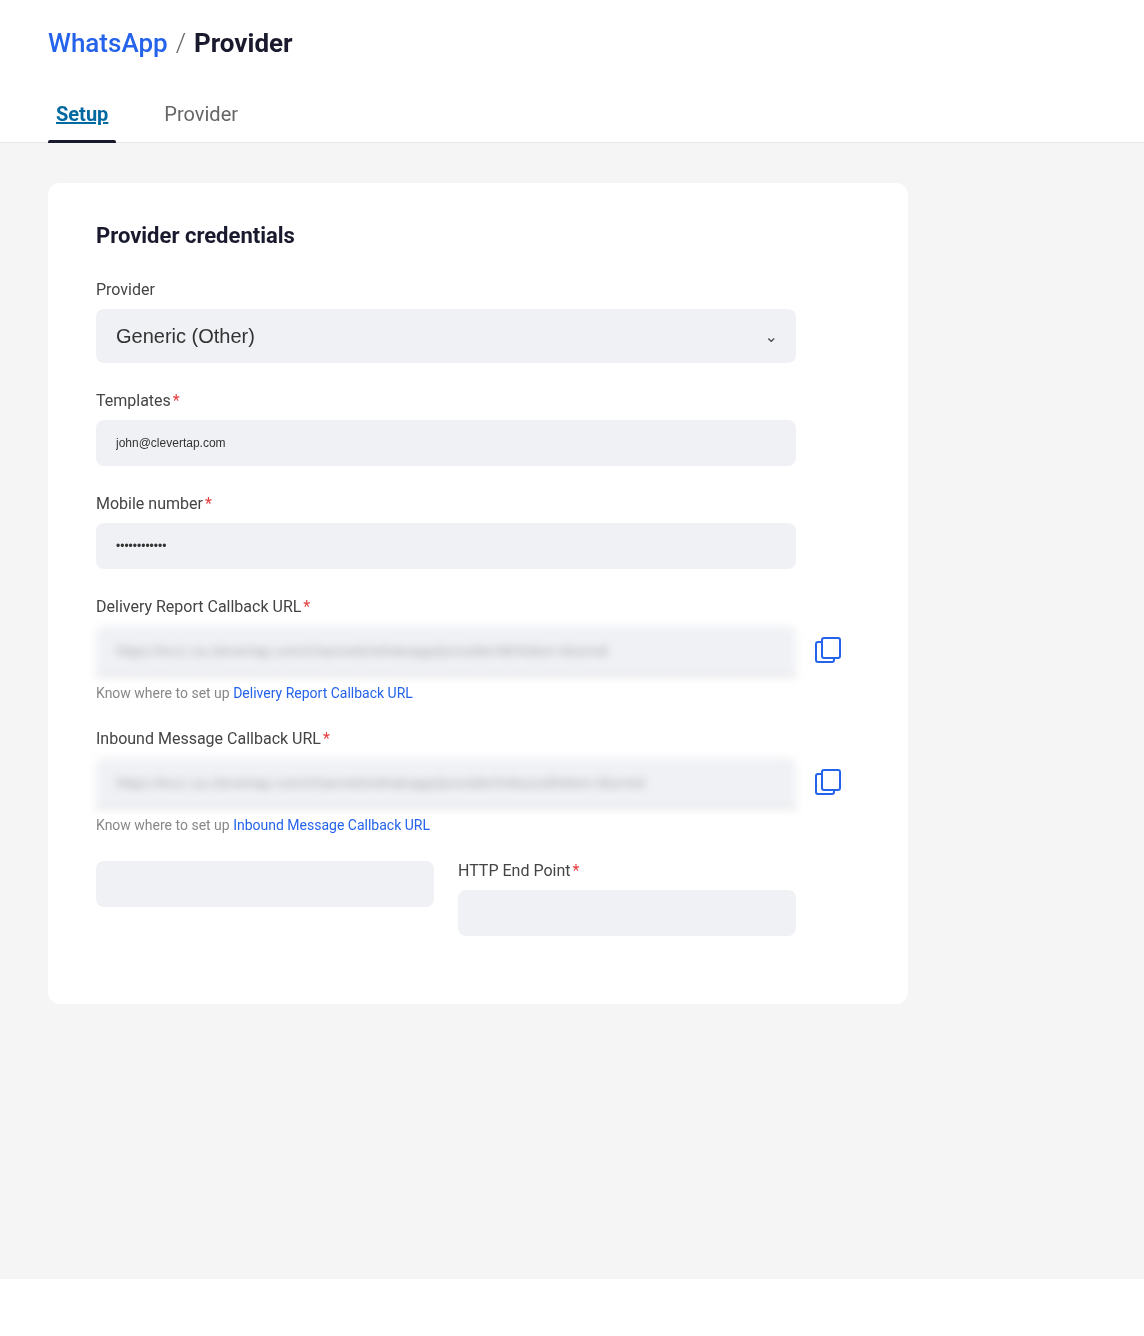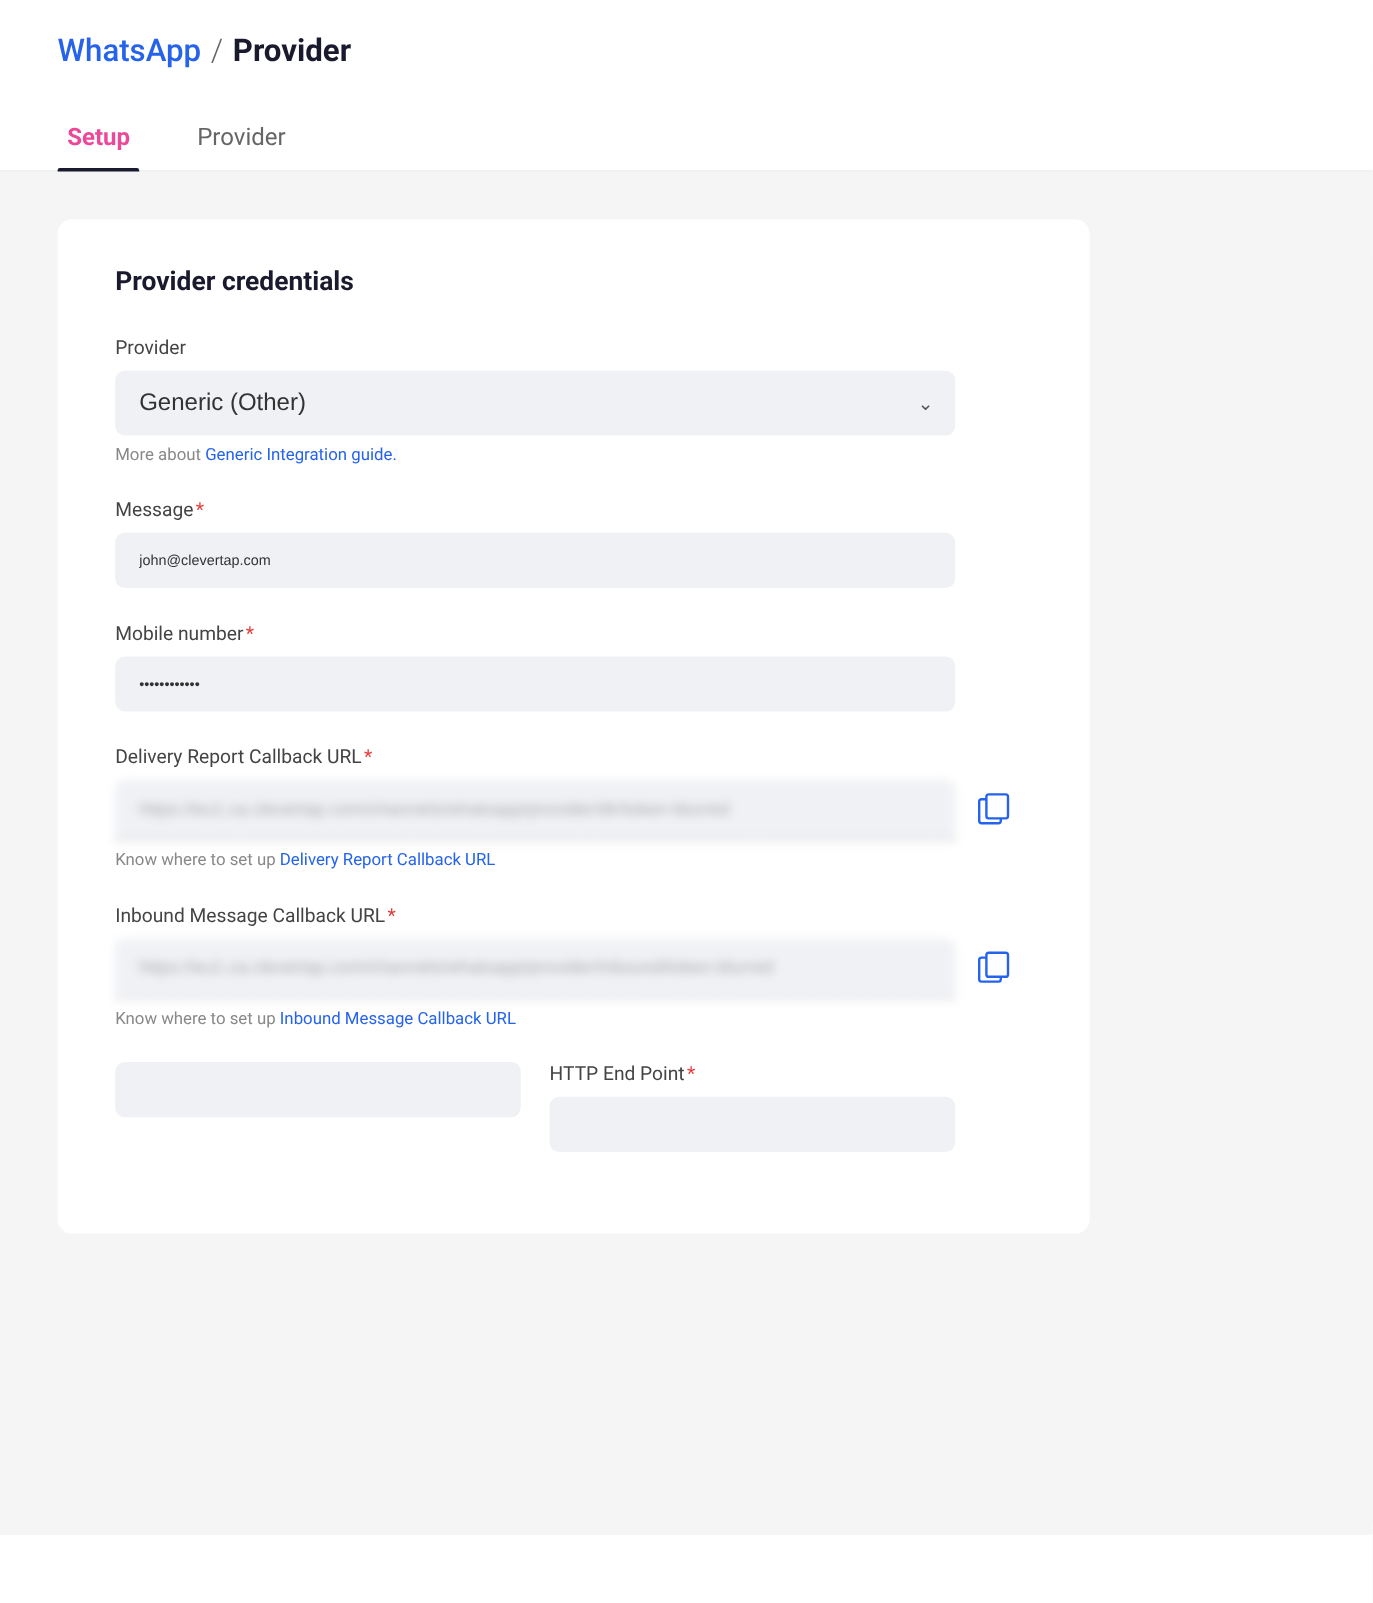--- a/index.html
+++ b/index.html
@@ -69,22 +69,23 @@
       padding: 12px 8px 16px 8px;
       font-size: 20px;
       color: #666;
       cursor: pointer;
       margin-right: 40px;
       position: relative;
       font-weight: 400;
     }
 
     .tab.active {
-      color: #ec4899;
+      color: #0369a1;
       font-weight: 700;
+      text-decoration: underline;
     }
 
     .tab.active::after {
       content: '';
       position: absolute;
       bottom: -1px;
       left: 0;
       right: 0;
       height: 3px;
       background: #1a1a2e;
@@ -244,28 +245,25 @@
         <label class="form-label">Provider</label>
         <div class="select-wrapper">
           <select class="form-select">
             <option>Generic (Other)</option>
             <option>Twilio</option>
             <option>MessageBird</option>
             <option>360Dialog</option>
           </select>
           <span class="select-chevron">⌄</span>
         </div>
-        <p class="help-text">
-          <span>More about </span><a href="#">Generic Integration guide.</a>
-        </p>
       </div>
 
       <div class="form-group">
         <label class="form-label">
-          <span>Message</span><span class="required-star">*</span>
+          <span>Templates</span><span class="required-star">*</span>
         </label>
         <input class="form-input" type="text" value="john@clevertap.com" style="">
       </div>
 
       <div class="form-group">
         <label class="form-label">
           <span>Mobile number</span><span class="required-star">*</span>
         </label>
         <input class="form-input" type="password" value="123456789012" style="">
       </div>

